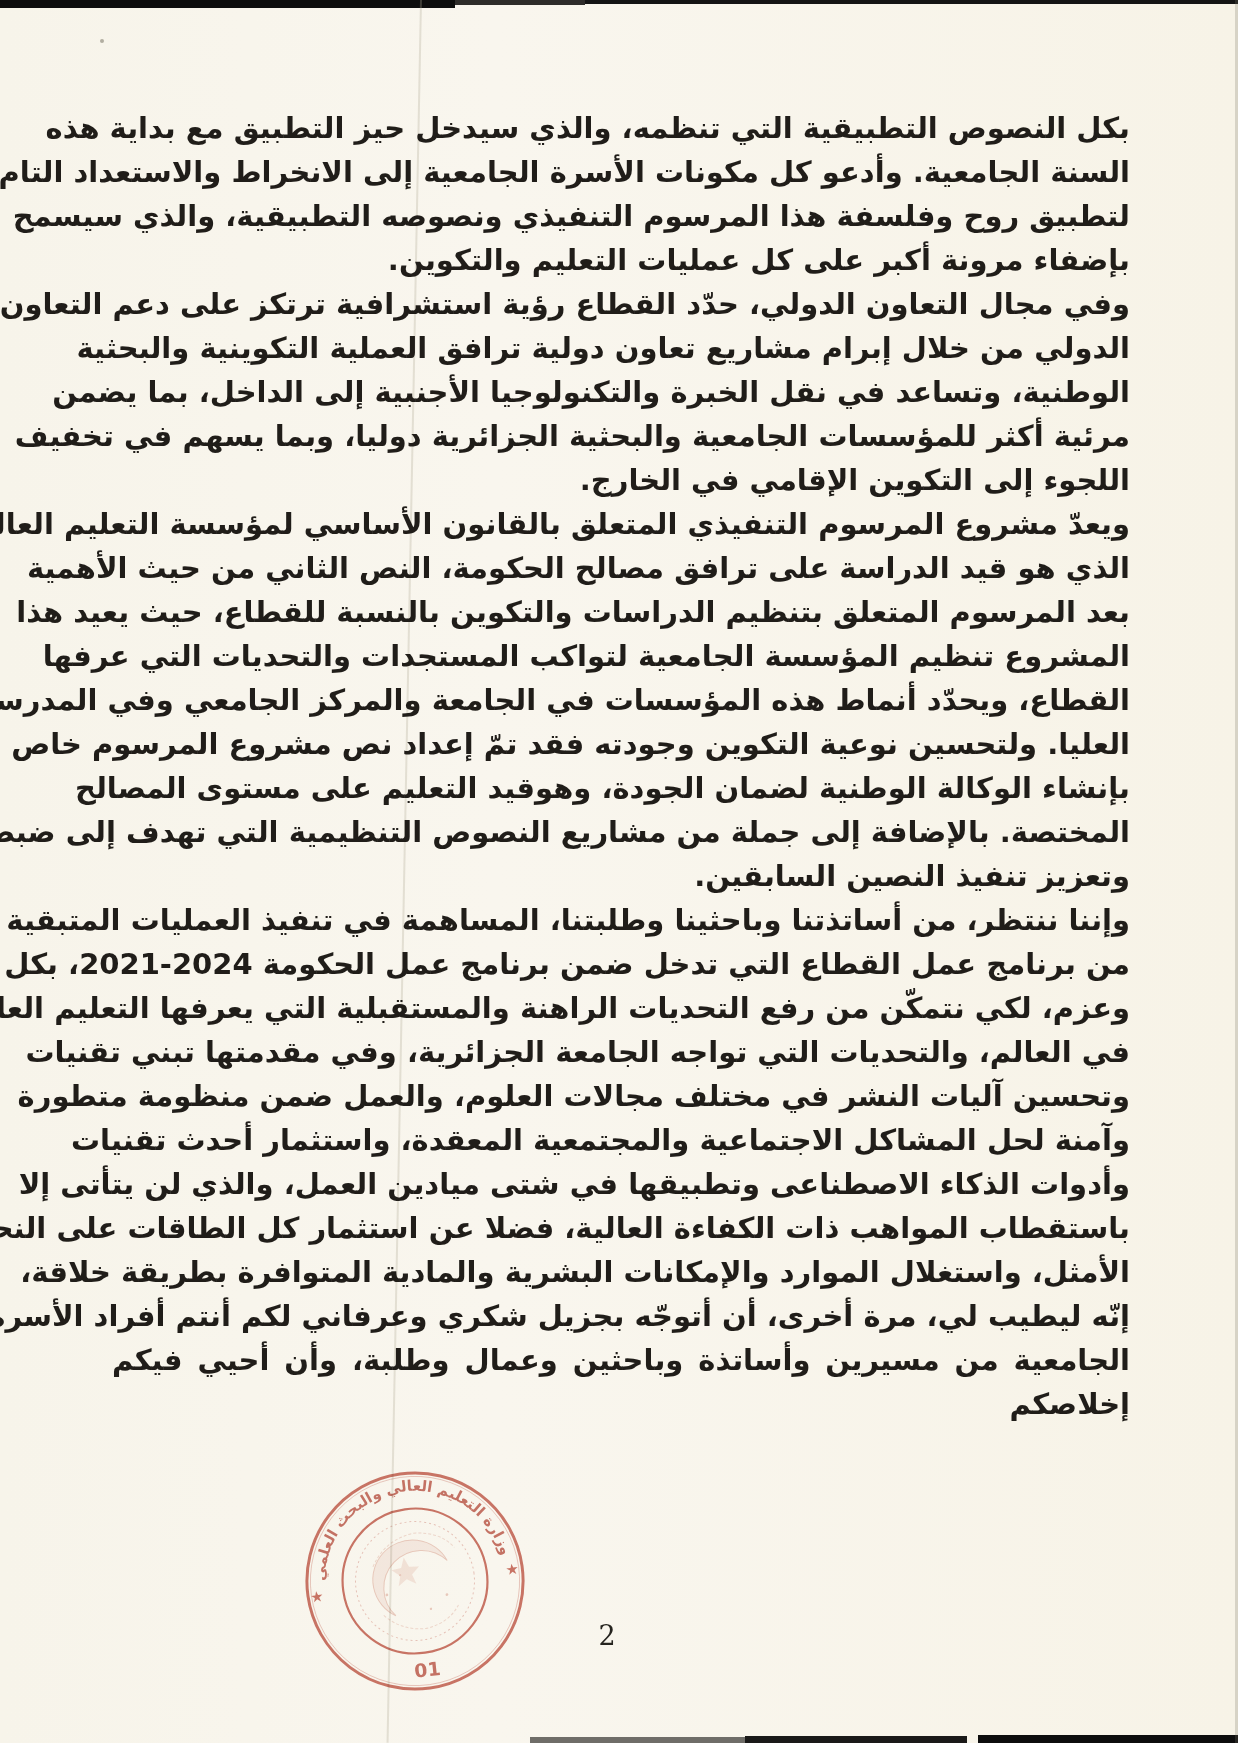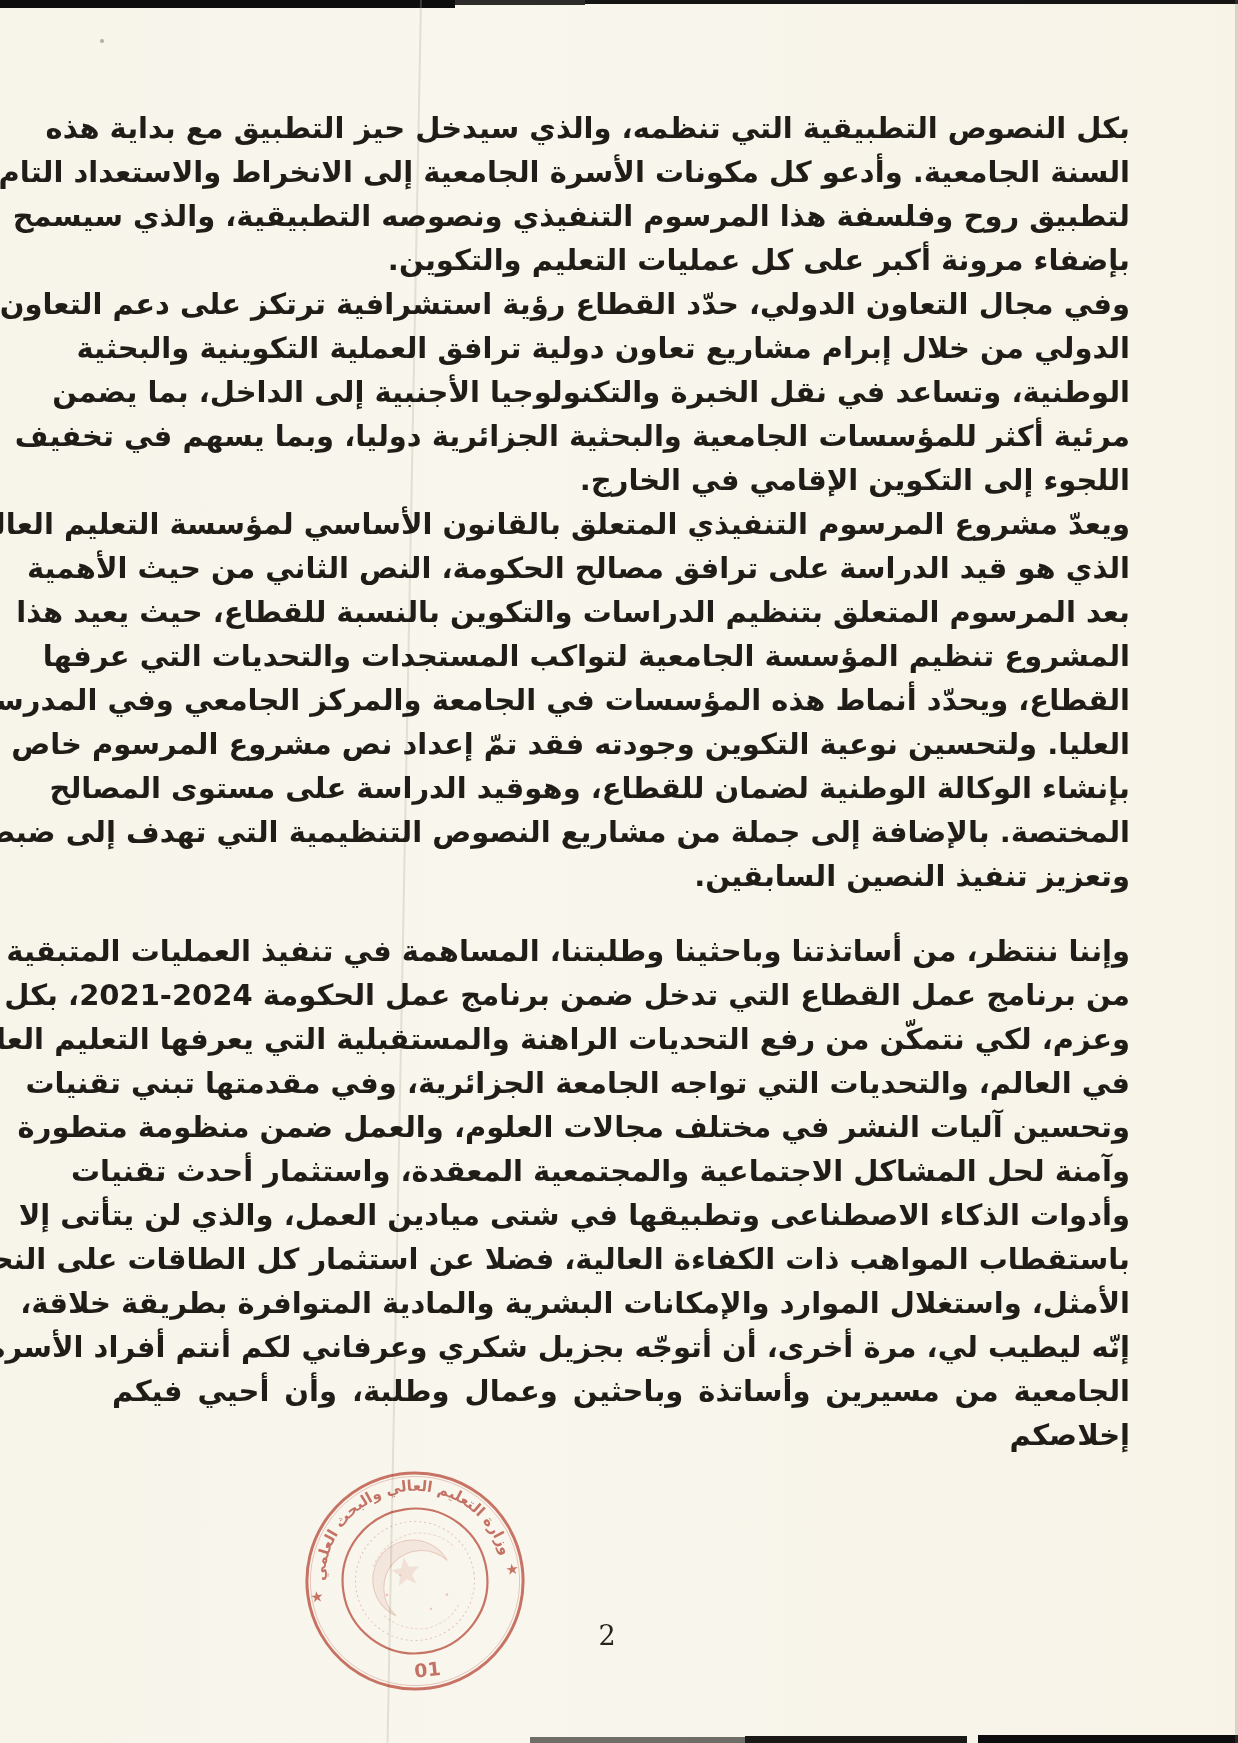--- a/index.html
+++ b/index.html
@@ -25,21 +25,21 @@
          background:rgba(120,114,100,.55);}
   
   .doc-body{
     position:absolute;top:106px;right:108px;left:112px;
     direction:rtl;
     color:#201d19;
     font-size:29px;font-weight:700;
     line-height:44px;
   }
   .para{margin:0;}
-  .para.gap-before{margin-top:31px;}
+  .para.gap-before{margin-top:0;}
   .line{
     text-align:justify;
     text-align-last:justify;
     text-justify:inter-word;
     white-space:nowrap;
     letter-spacing:0;
   }
   .line.last{text-align-last:right;white-space:normal;}
   
   .pagenum{
@@ -82,21 +82,21 @@
         <div class="line">مرئية أكثر للمؤسسات الجامعية والبحثية الجزائرية دوليا، وبما يسهم في تخفيف</div>
         <div class="line last">اللجوء إلى التكوين الإقامي في الخارج.</div>
       </div>
       <div class="para">
         <div class="line">ويعدّ مشروع المرسوم التنفيذي المتعلق بالقانون الأساسي لمؤسسة التعليم العالي،</div>
         <div class="line">الذي هو قيد الدراسة على ترافق مصالح الحكومة، النص الثاني من حيث الأهمية</div>
         <div class="line">بعد المرسوم المتعلق بتنظيم الدراسات والتكوين بالنسبة للقطاع، حيث يعيد هذا</div>
         <div class="line">المشروع تنظيم المؤسسة الجامعية لتواكب المستجدات والتحديات التي عرفها</div>
         <div class="line">القطاع، ويحدّد أنماط هذه المؤسسات في الجامعة والمركز الجامعي وفي المدرسة</div>
         <div class="line">العليا. ولتحسين نوعية التكوين وجودته فقد تمّ إعداد نص مشروع المرسوم خاص</div>
-        <div class="line">بإنشاء الوكالة الوطنية لضمان للقطاع، وهوقيد الدراسة على مستوى المصالح</div>
+        <div class="line">بإنشاء الوكالة الوطنية لضمان الجودة، وهوقيد التعليم على مستوى المصالح</div>
         <div class="line">المختصة. بالإضافة إلى جملة من مشاريع النصوص التنظيمية التي تهدف إلى ضبط</div>
         <div class="line last">وتعزيز تنفيذ النصين السابقين.</div>
       </div>
       <div class="para gap-before">
         <div class="line">وإننا ننتظر، من أساتذتنا وباحثينا وطلبتنا، المساهمة في تنفيذ العمليات المتبقية</div>
         <div class="line">من برنامج عمل القطاع التي تدخل ضمن برنامج عمل الحكومة 2024-2021، بكل حزم</div>
         <div class="line">وعزم، لكي نتمكّن من رفع التحديات الراهنة والمستقبلية التي يعرفها التعليم العالي</div>
         <div class="line">في العالم، والتحديات التي تواجه الجامعة الجزائرية، وفي مقدمتها تبني تقنيات</div>
         <div class="line">وتحسين آليات النشر في مختلف مجالات العلوم، والعمل ضمن منظومة متطورة</div>
         <div class="line">وآمنة لحل المشاكل الاجتماعية والمجتمعية المعقدة، واستثمار أحدث تقنيات</div>

